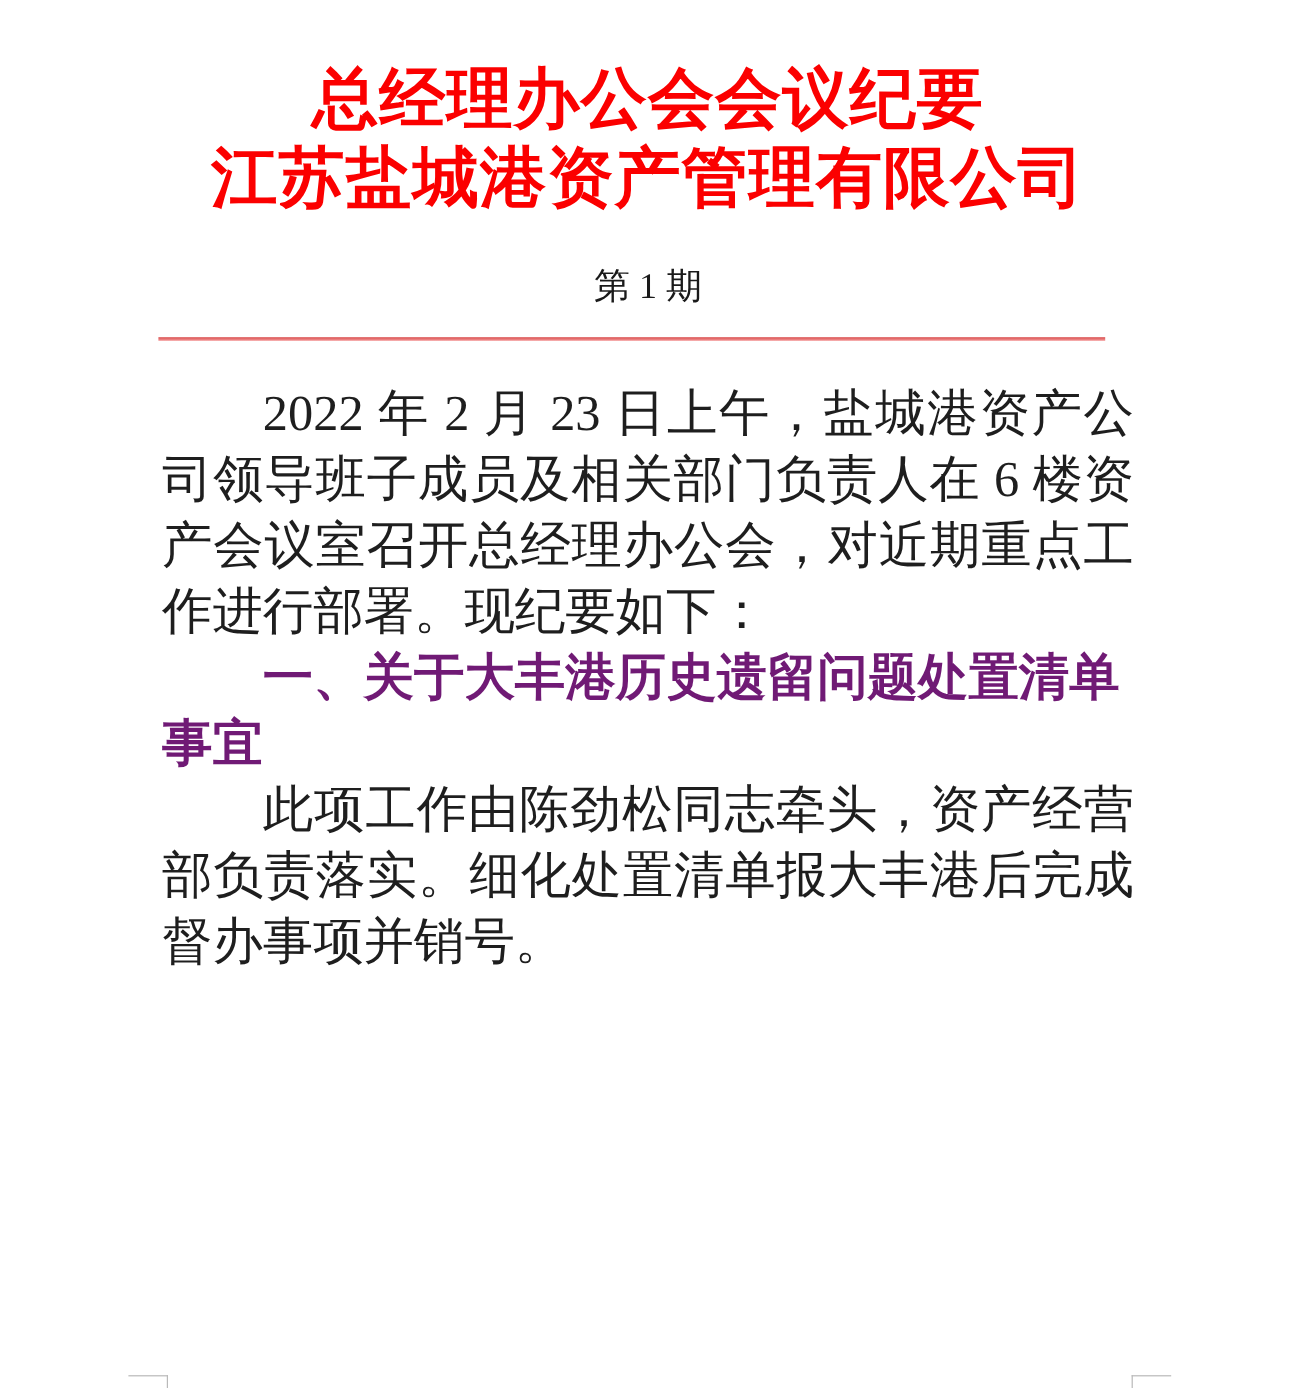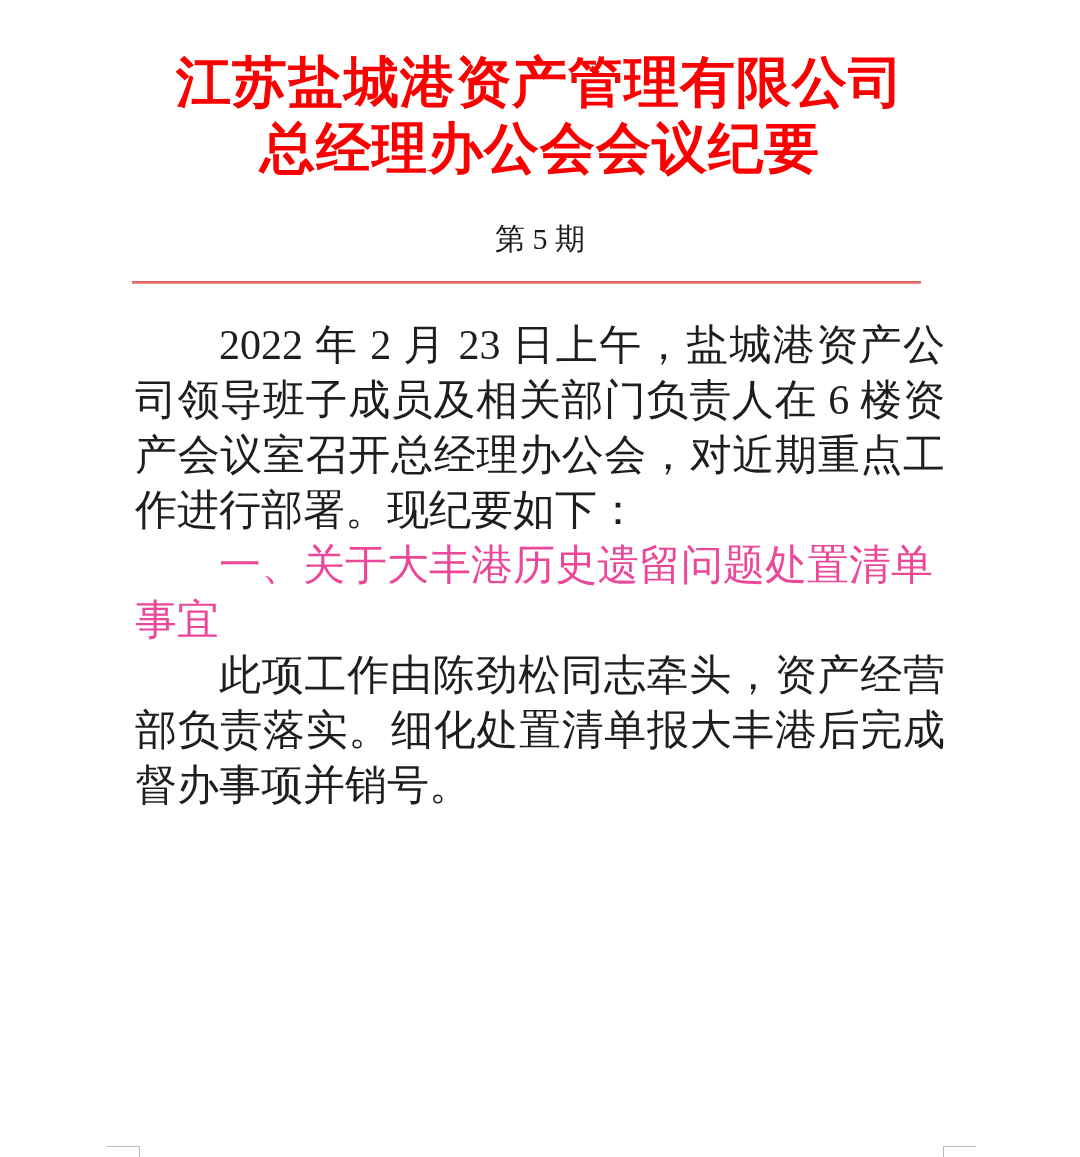--- a/index.html
+++ b/index.html
@@ -52,23 +52,23 @@
   }
   .body-text p {
     margin: 0;
     font-size: 42px;
     line-height: 55px;
     text-indent: 2em;
     text-align: justify;
     color: #1e1e1e;
   }
   .body-text p.section-heading {
-    font-weight: normal;
+    font-weight: bold;
     text-align: left;
-    color: #ec4899;
+    color: #701a75;
   }
   .corner-mark {
     position: absolute;
     width: 32px;
     height: 12px;
   }
   .corner-mark.left {
     left: 107px;
     top: 1146px;
     border-top: 1px solid #b9b9b9;
@@ -80,25 +80,25 @@
     border-top: 1px solid #b9b9b9;
     border-left: 1px solid #b9b9b9;
   }
 </style>
 </head>
 <body>
 
 <div class="page">
 
   <h1 class="doc-title" style="color:#fb0000;">
+    <span class="title-line">总经理办公会会议纪要</span>
     <span class="title-line">江苏盐城港资产管理有限公司</span>
-    <span class="title-line">总经理办公会会议纪要</span>
   </h1>
 
-  <div class="issue-line">第 5 期</div>
+  <div class="issue-line">第 1 期</div>
 
   <div class="red-rule"></div>
 
   <div class="body-text">
     <p>2022 年 2 月 23 日上午，盐城港资产公司领导班子成员及相关部门负责人在 6 楼资产会议室召开总经理办公会，对近期重点工作进行部署。现纪要如下：</p>
     <p class="section-heading">一、关于大丰港历史遗留问题处置清单事宜</p>
     <p>此项工作由陈劲松同志牵头，资产经营部负责落实。细化处置清单报大丰港后完成督办事项并销号。</p>
 
   </div>
 

